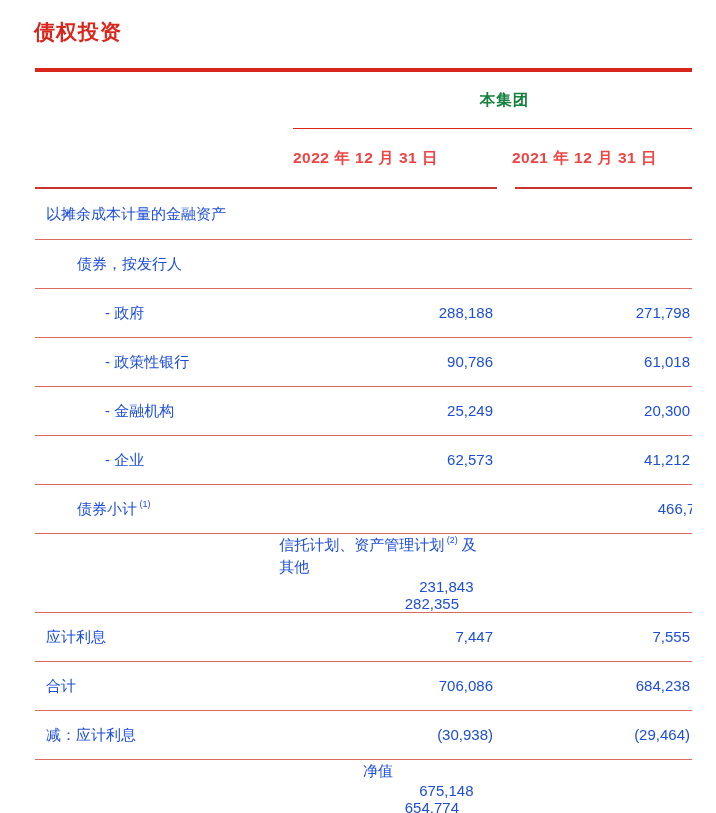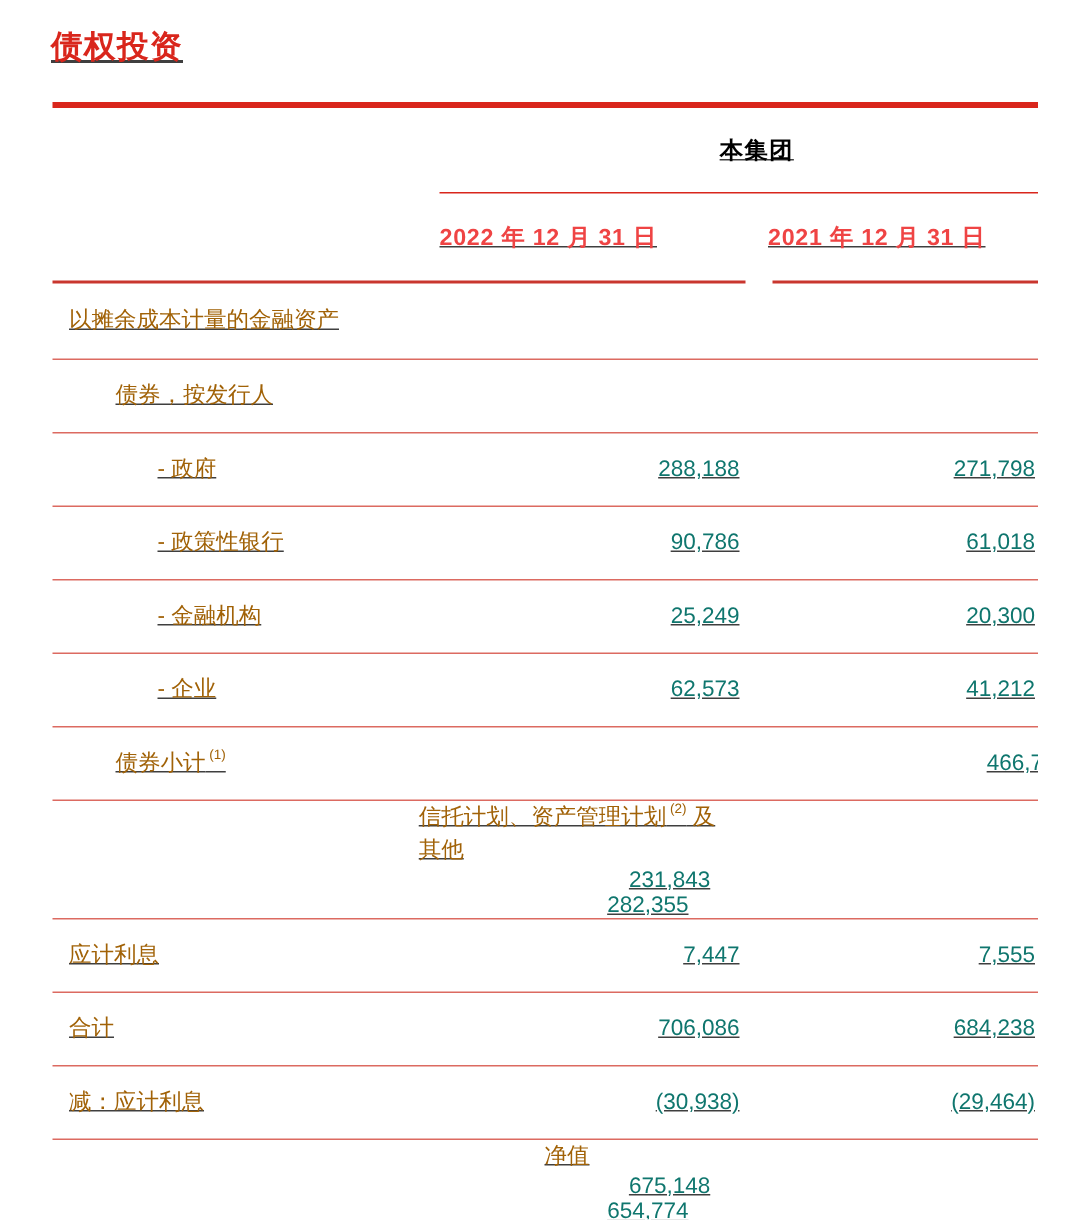--- a/index.html
+++ b/index.html
@@ -4,21 +4,20 @@
 <style>
   * { margin: 0; padding: 0; box-sizing: border-box; }
   html, body { background: #ffffff; }
   .page {
     width: 692px; height: 813px;
     background: #ffffff;
     font-family: "Liberation Sans", "DejaVu Sans", sans-serif;
     color: #3f3f3f;
     overflow: hidden;
     position: relative;
-    text-decoration: underline;
   }
   .title {
     margin: 18px 0 0 34px;
     font-size: 21px;
     font-weight: bold;
     color: #d9261c;
     line-height: 28px;
     letter-spacing: 1px;
   }
   .table-area { margin-left: 35px; width: 681px; }
@@ -33,21 +32,21 @@
     width: 423px;
     height: 57px;
     display: flex;
     align-items: center;
     justify-content: center;
     border-bottom: 1.5px solid #d9261c;
   }
   .group-header span {
     font-size: 15.5px;
     font-weight: bold;
-    color: #000000;
+    color: #15803d;
     letter-spacing: 1px;
   }
   
   .dates-row {
     display: flex;
     height: 58px;
     align-items: center;
   }
   .dates-row .spacer { flex: 1; }
   .date-cell {
@@ -69,37 +68,37 @@
     align-items: center;
     min-height: 49px;
     border-bottom: 1px solid #dc6a61;
   }
   .row.first { min-height: 51px; }
   .row.tall { min-height: 74px; flex-direction: column; }
   .row.last { min-height: 45px; border-bottom: none; flex-direction: column; }
   .row .label {
     flex: 1;
     font-size: 15px;
-    color: #a16207;
+    color: #1d4ed8;
     line-height: 22px;
     padding-right: 6px;
   }
   .row .label.ind0 { padding-left: 11px; }
   .row .label.ind1 { padding-left: 42px; }
   .row .label.ind2 { padding-left: 70px; }
   .row .label sup {
     font-size: 9px;
     position: relative;
     top: -1px;
     vertical-align: super;
     line-height: 0;
   }
   .row .val {
     font-size: 15px;
-    color: #0f766e;
+    color: #1d4ed8;
     text-align: right;
   }
   .row .val.v2022 { width: 204px; padding-right: 4px; }
   .row .val.v2021 { width: 204px; padding-right: 26px; margin-left: 15px; }
 </style>
 </head>
 <body>
 
 <div class="page">
   <div class="title">债权投资</div>

